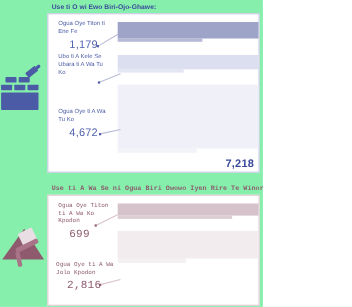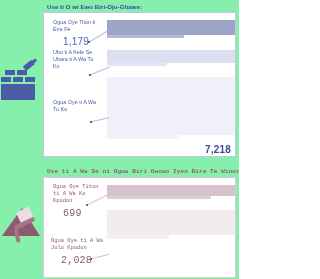--- a/index.html
+++ b/index.html
@@ -161,20 +161,21 @@
       </div>
       <div class="connector" style="left:91px; top:74px; width:20px; transform:rotate(-22deg);"></div>
       <div class="connector-dot" style="left:89px; top:73.5px;"></div>
     </div>
 
     <div class="row">
       <div class="bar bar-3" style="top:77px; height:58px; left:107px;"></div>
       <div class="bar bar-3" style="top:135px; height:4px; left:107px; right:60px; opacity:.85;"></div>
       <div class="label-block" style="left:53px; top:99px; width:48px;">
         <div class="label-text">Ogua Oye ti A Wa Tu Ko</div>
+        <div class="label-value">4,672</div>
       </div>
       <div class="connector" style="left:92px; top:121px; width:18px; transform:rotate(-12deg);"></div>
       <div class="connector-dot" style="left:90px; top:120.5px;"></div>
     </div>
 
     <div class="total">7,218</div>
   </div>
 
   <div class="section section-2">
 
@@ -202,20 +203,20 @@
       </div>
       <div class="connector" style="left:88px; top:39px; width:21px; transform:rotate(-26deg);"></div>
       <div class="connector-dot" style="left:86px; top:38.5px;"></div>
     </div>
 
     <div class="row">
       <div class="bar bar-5" style="top:45px; height:25px; left:107px;"></div>
       <div class="bar bar-5" style="top:70px; height:3.5px; left:107px; right:70px; opacity:.85;"></div>
       <div class="label-block" style="left:51px; top:73px; width:54px;">
         <div class="label-text">Ogua Oye ti A Wa Jolo Kpodon</div>
-        <div class="label-value">2,028</div>
+        <div class="label-value">2,816</div>
       </div>
       <div class="connector" style="left:92px; top:93px; width:18px; transform:rotate(-14deg);"></div>
       <div class="connector-dot" style="left:90px; top:92.5px;"></div>
     </div>
   </div>
 
 </div>
 
 </body></html>

